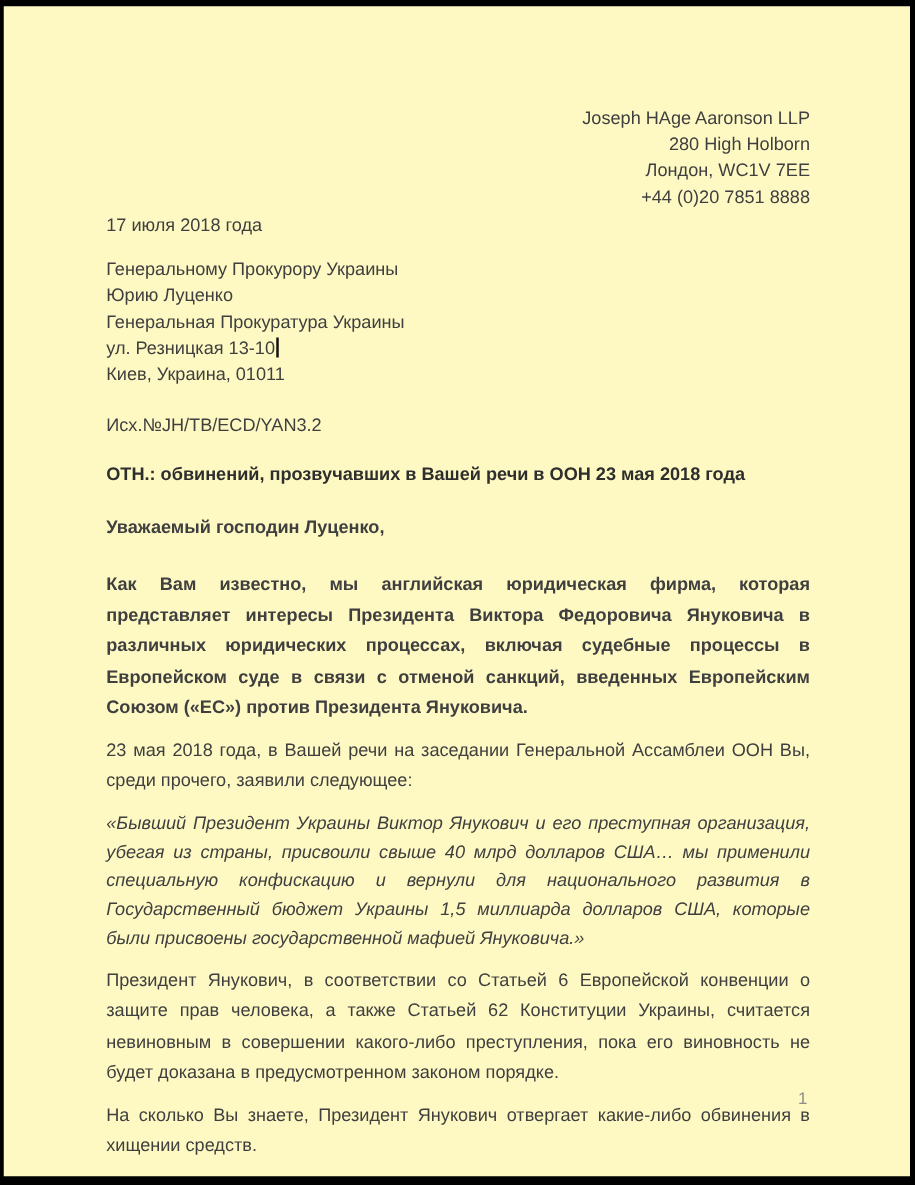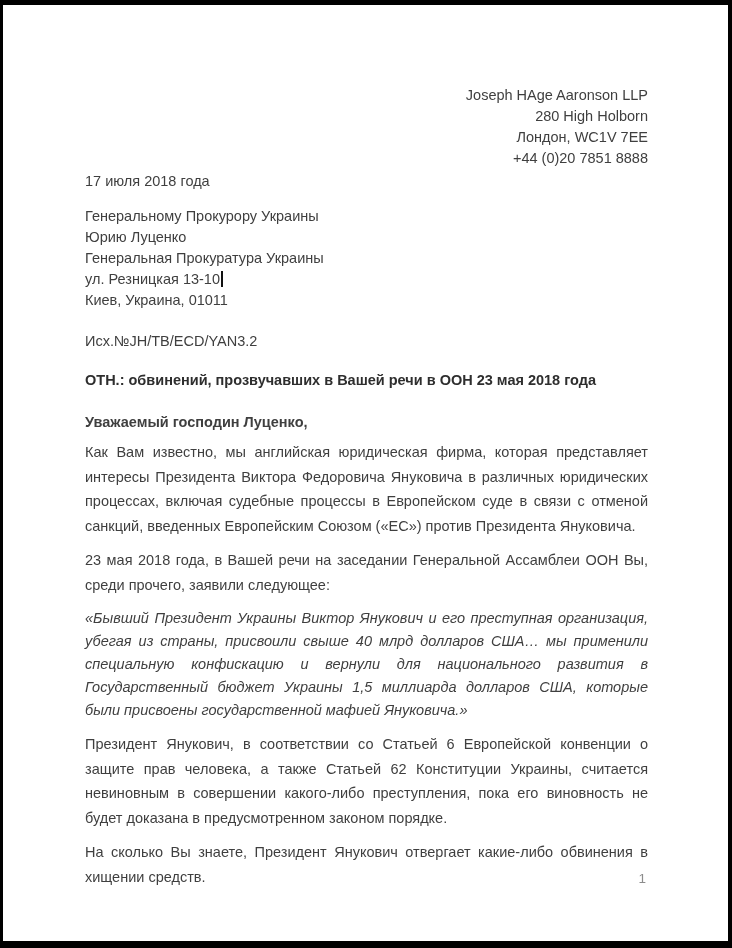--- a/index.html
+++ b/index.html
@@ -12,21 +12,21 @@
     position: relative;
     background: #000000;
     font-family: "Liberation Sans", "DejaVu Sans", sans-serif;
   }
   .page {
     position: absolute;
     top: 5px;
     left: 3px;
     right: 4px;
     bottom: 7px;
-    background: #ffffff;
+    background: #fef9c3;
     box-sizing: border-box;
     padding: 80px 80px 0 82px;
     color: #3f3f3f;
     font-size: 14.5px;
     overflow: hidden;
   }
   .letterhead {
     text-align: right;
     line-height: 21px;
   }
@@ -61,21 +61,22 @@
     margin-top: 21px;
     line-height: 21px;
     font-weight: bold;
   }
   .bodypara {
     margin: 10px 0 0 0;
     line-height: 24.5px;
     text-align: justify;
   }
   .first-body {
-    margin-top: 7px;
+    margin-top: 23px;
+    font-weight: bold;
   }
   .quote {
     font-style: italic;
     line-height: 23px;
   }
   .pagenum {
     position: absolute;
     top: 865px;
     right: 82px;
     color: #8c8c8c;

